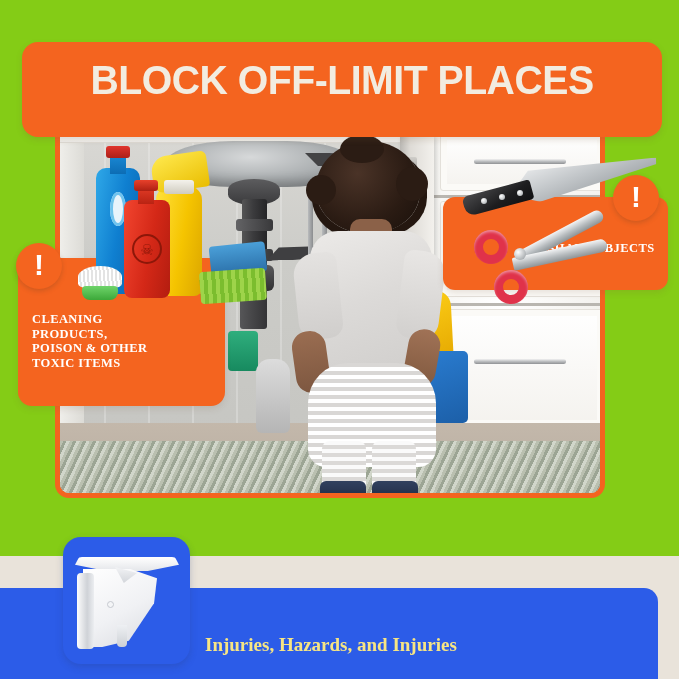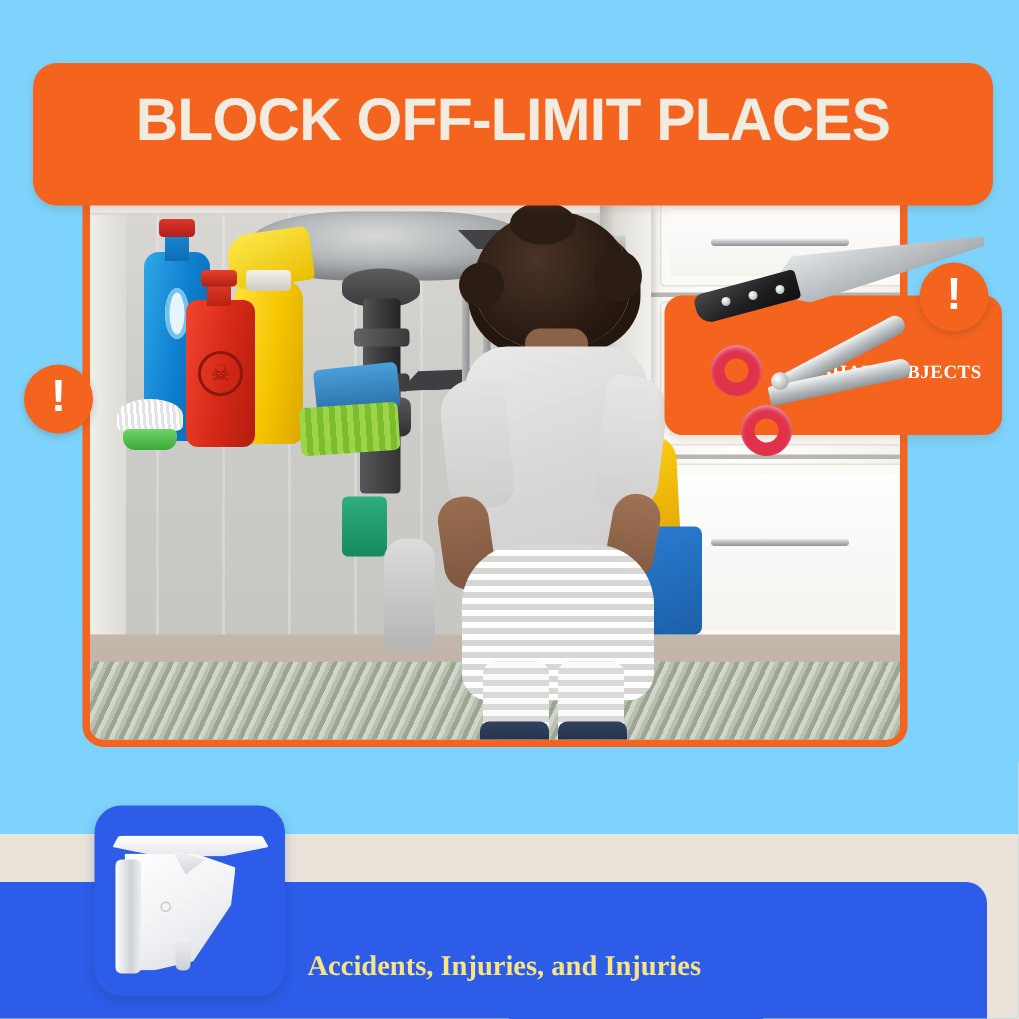--- a/index.html
+++ b/index.html
@@ -5,21 +5,21 @@
   * { box-sizing: border-box; margin: 0; padding: 0; }
   html, body {
     width: 679px; height: 679px;
     background: #e9e3da;
     font-family: "Liberation Sans", sans-serif;
     overflow: hidden;
   }
   #stage {
     position: relative;
     width: 679px; height: 556px;
-    background: #7dd3fc;
+    background: #84cc16;
   }
 
   
   .title-banner {
     position: absolute;
     left: 22px; top: 42px;
     width: 640px; height: 95px;
     background: #f4641f;
     border-radius: 16px;
     box-shadow: 0 3px 6px rgba(120,90,60,.18);
@@ -566,20 +566,23 @@
         <div class="leg-r"></div>
         <div class="sock-l"></div>
         <div class="sock-r"></div>
       </div>
 
       <div class="floor-strip"></div>
       <div class="rug"></div>
     </div>
   </div>
 
+  <div class="callout-left">
+    <div class="callout-left-text">CLEANING PRODUCTS, POISON &amp; OTHER TOXIC ITEMS</div>
+  </div>
   <div class="badge" id="badge-left">
     <div class="badge-bang">!</div>
   </div>
 
   <div class="products">
     <div class="bottle-blue"></div>
     <div class="bottle-blue-neck"></div>
     <div class="bottle-blue-cap"></div>
     <div class="bottle-blue-hole"></div>
     <div class="bottle-yellow"></div>
@@ -614,21 +617,21 @@
 
   <div class="scissors">
     <div class="sc-blade" style="left:34px;top:22px;transform:rotate(-28deg);"></div>
     <div class="sc-blade" style="left:34px;top:40px;transform:rotate(-12deg);"></div>
     <div class="sc-pivot" style="left:36px;top:40px;"></div>
     <div class="sc-ring" style="left:-4px;top:22px;"></div>
     <div class="sc-ring" style="left:16px;top:62px;"></div>
   </div>
 
   <div class="blue-bar">
-    <div class="blue-bar-text" style="top:43px;">Accidents, Injuries, and Injuries</div>
+    <div class="blue-bar-text" style="top:43px;">Injuries, Hazards, and Injuries</div>
   </div>
 
   <div class="lock-tile">
     <div class="lock-icon">
       <div class="lock-arm"></div>
       <div class="lock-body"></div>
       <div class="lock-bar"></div>
       <div class="lock-tab"></div>
       <div class="lock-dot"></div>
       <div class="lock-foot"></div>

